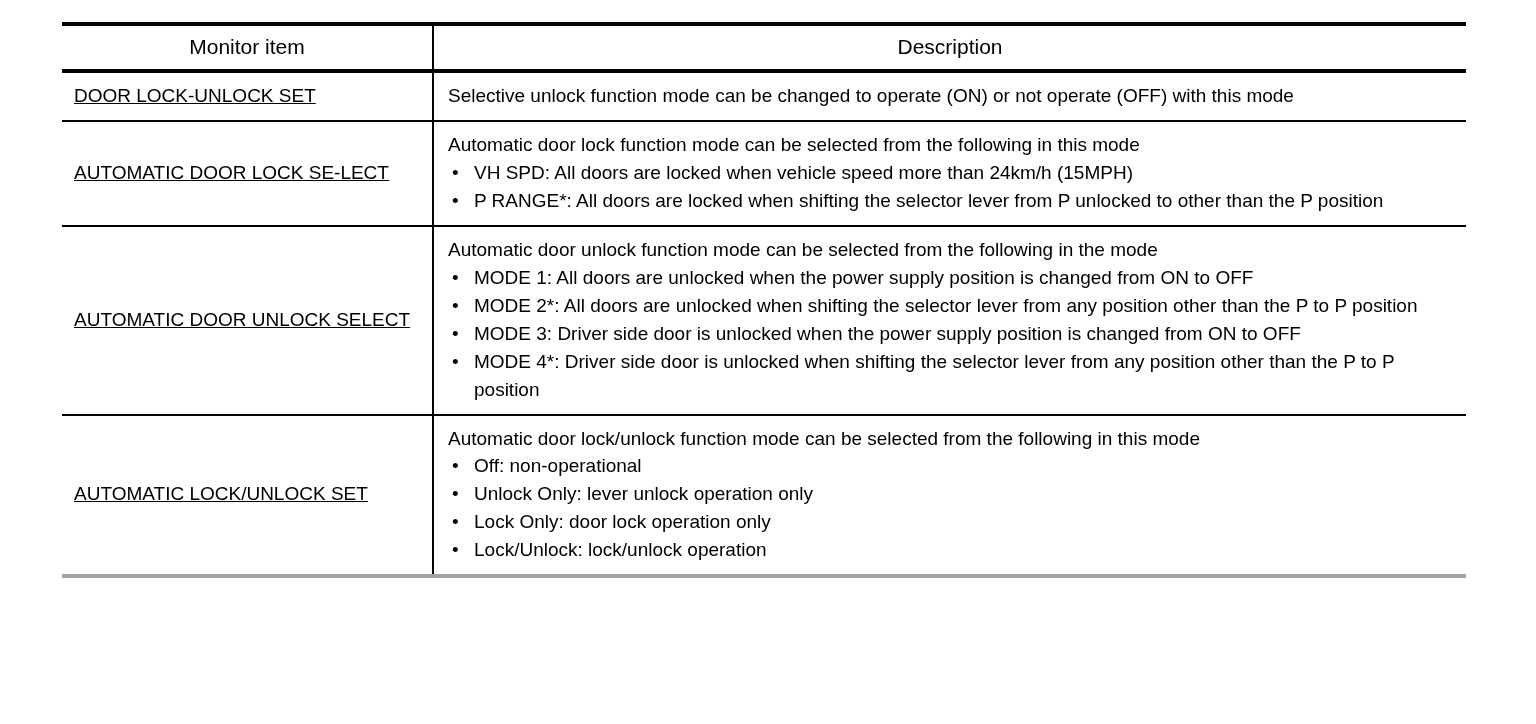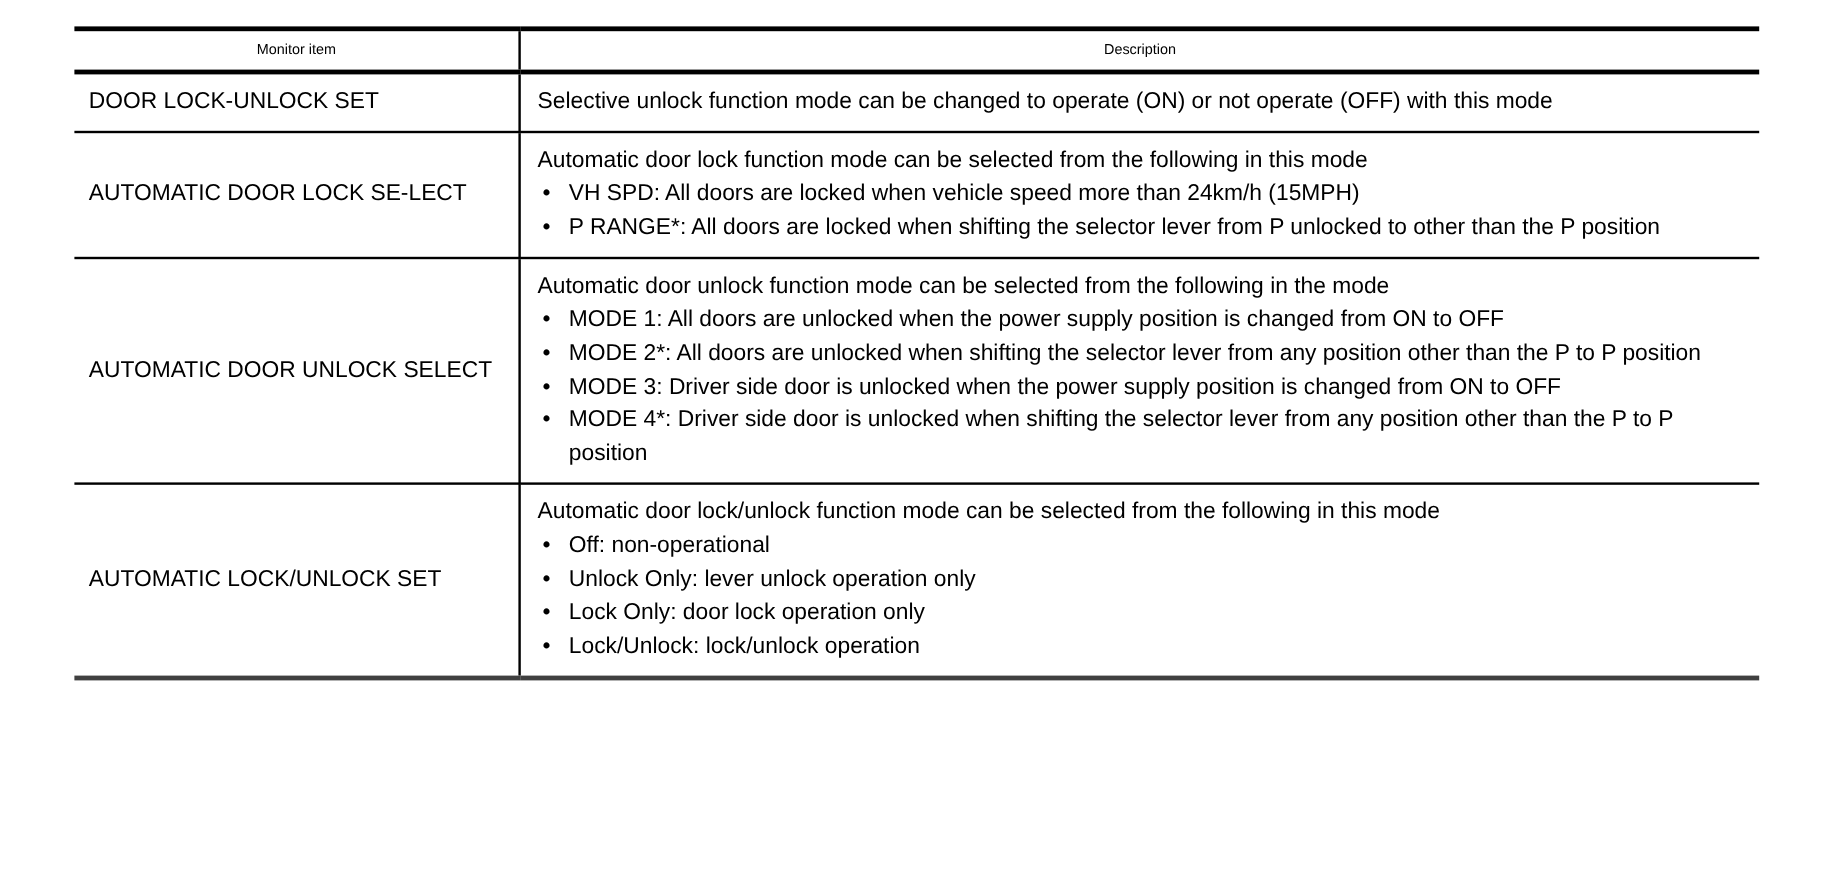--- a/index.html
+++ b/index.html
@@ -40,46 +40,47 @@
 
   
   table.spec thead tr.header-row > * {
     border-top: 4px solid #000;
     border-bottom: 4px solid #000;
   }
   table.spec tbody tr > * {
     border-bottom: 2px solid #000;
   }
   table.spec tbody tr.last-row > * {
-    border-bottom: 4px solid #404040;
+    border-bottom: 4px solid #a3a3a3;
   }
 
   
   table.spec .col-item {
     border-right: 2px solid #000;
   }
 
   th, td {
     vertical-align: middle;
     padding: 0;
   }
 
   .hdr-cell {
     text-align: center;
-    font-size: 12px;
+    font-size: 21px;
     font-weight: normal;
     padding: 8px 0 9px 0;
     line-height: 1.25;
   }
 
   .item-cell {
     font-size: 19px;
     line-height: 1.42;
     padding: 10px 8px 10px 12px;
     vertical-align: middle;
+    text-decoration: underline;
   }
 
   .desc-cell {
     font-size: 19px;
     line-height: 1.47;
     padding: 9px 10px 10px 14px;
     vertical-align: top;
     margin-left: 43px;
   }
 

